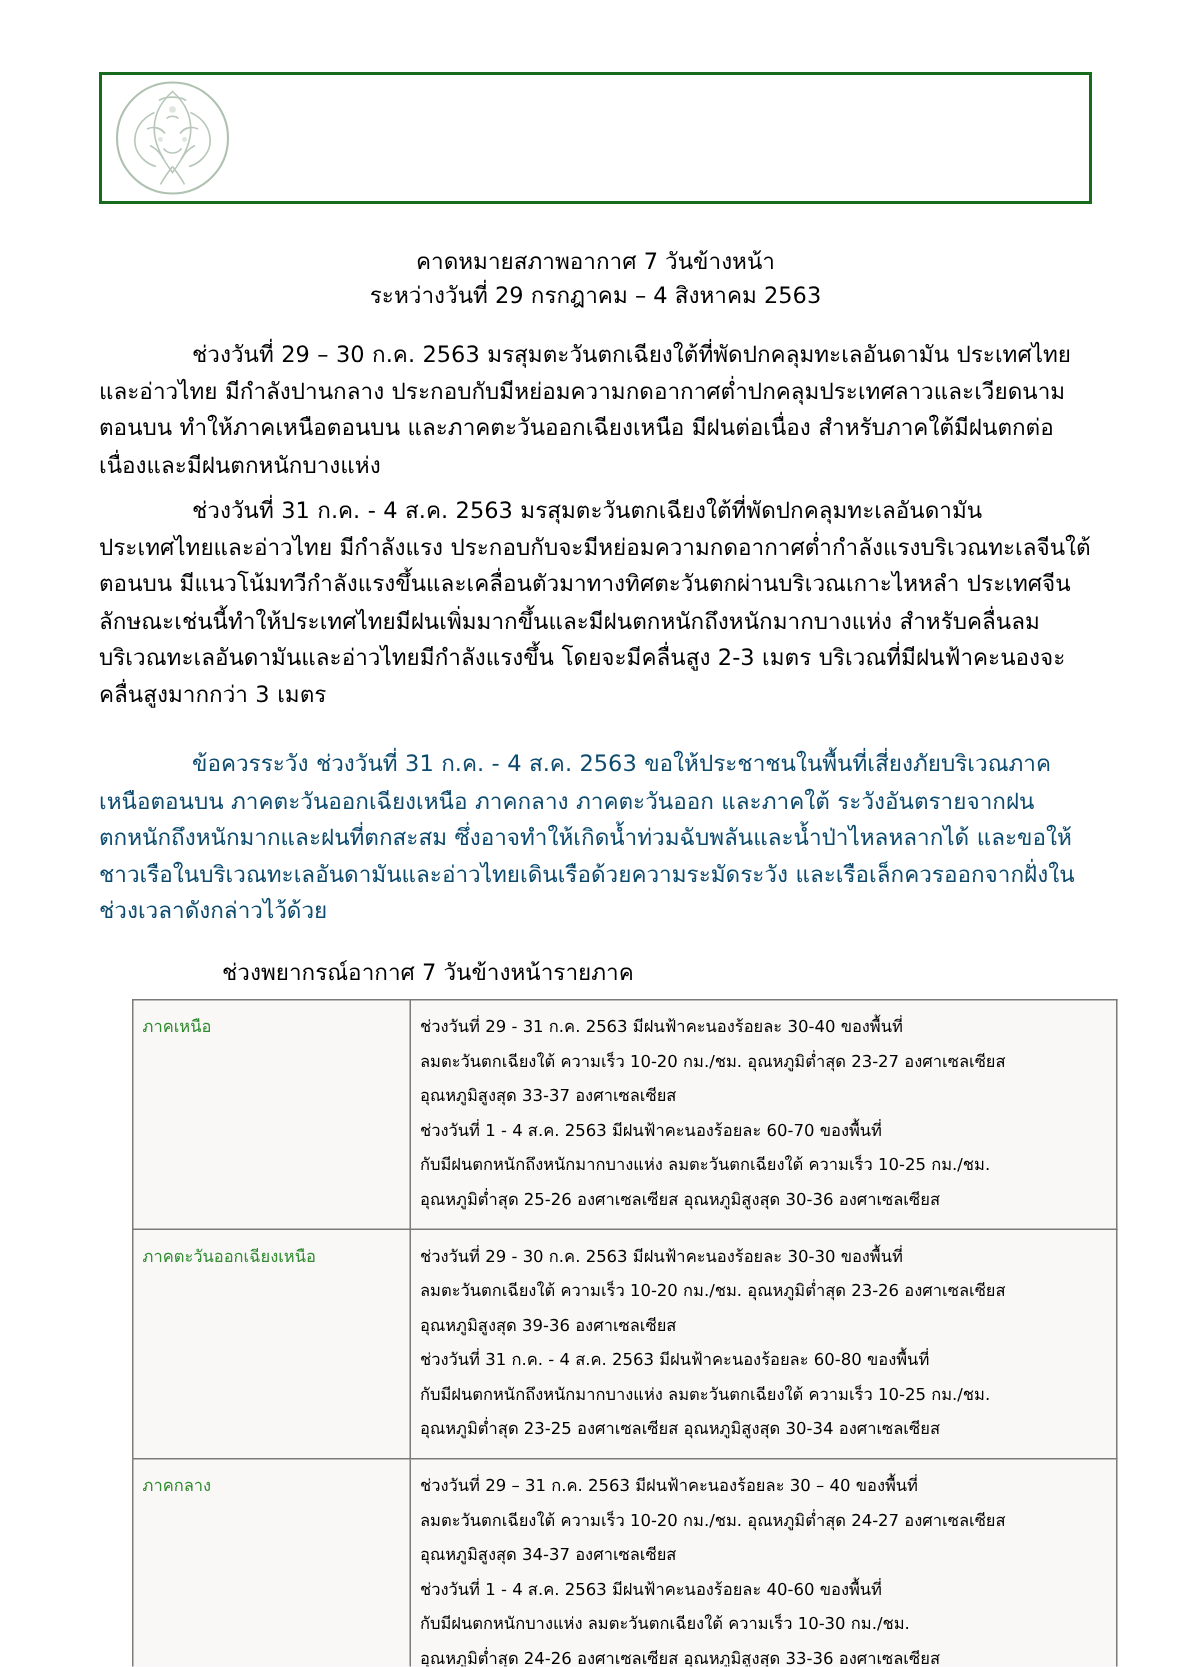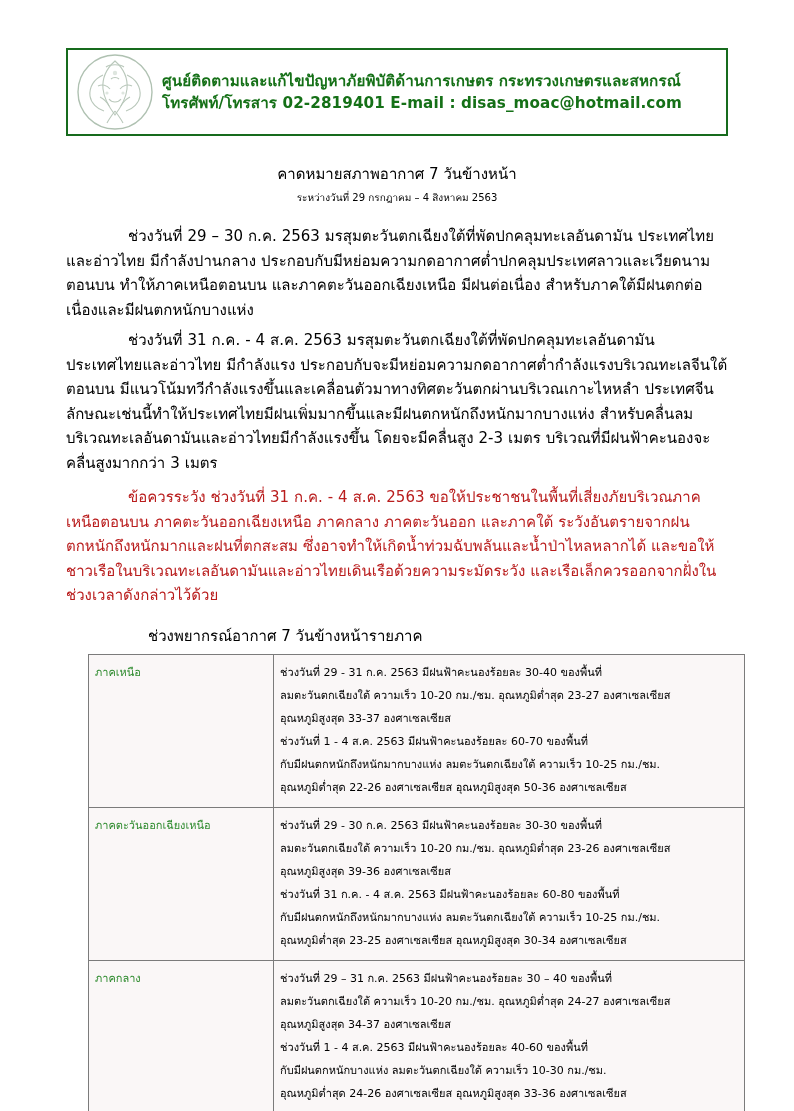--- a/index.html
+++ b/index.html
@@ -75,42 +75,42 @@
     text-align: center;
     font-size: 15px;
     line-height: 23px;
   }
   .doc-subtitle {
     position: absolute;
     left: 0;
     top: 186px;
     width: 794px;
     text-align: center;
-    font-size: 10px;
+    font-size: 15px;
     line-height: 23px;
   }
 
   
   .body-area {
     position: absolute;
     left: 66px;
     top: 224px;
     width: 662px;
   }
   p.para {
     margin: 0 0 6px 0;
     font-size: 15px;
     line-height: 24.5px;
     text-indent: 62px;
     text-align: left;
     word-spacing: 0.2px;
   }
   p.para.warning {
-    color: #b91c1c;
-    margin-top: 10px;
+    color: #0c4a6e;
+    margin-top: 22px;
     margin-bottom: 8px;
   }
 
   .section-heading {
     margin: 16px 0 6px 0;
     font-size: 15px;
     line-height: 24px;
     text-indent: 82px;
   }
   .section-heading span.u {
@@ -172,24 +172,20 @@
           <path d="M24 44 C28 46 31 49 33 53"></path>
           <path d="M54 44 C50 46 47 49 45 53"></path>
         </g>
         <g fill="#87a38b" opacity="0.5">
           <circle cx="39" cy="20" r="2.2"></circle>
           <circle cx="31" cy="40" r="1.6"></circle>
           <circle cx="47" cy="40" r="1.6"></circle>
         </g>
       </svg>
     </div>
-    <div class="header-text">
-      <div class="header-line1">ศูนย์ติดตามและแก้ไขปัญหาภัยพิบัติด้านการเกษตร  กระทรวงเกษตรและสหกรณ์</div>
-      <div class="header-line2">โทรศัพท์/โทรสาร 02-2819401  E-mail : disas_moac@hotmail.com</div>
-    </div>
   </div>
 
   <div class="doc-title">คาดหมายสภาพอากาศ 7 วันข้างหน้า</div>
   <div class="doc-subtitle">ระหว่างวันที่ 29 กรกฎาคม – 4 สิงหาคม 2563</div>
 
   <div class="body-area">
 
     <p class="para">ช่วงวันที่ 29 – 30 ก.ค. 2563 มรสุมตะวันตกเฉียงใต้ที่พัดปกคลุมทะเลอันดามัน ประเทศไทยและอ่าวไทย มีกำลังปานกลาง ประกอบกับมีหย่อมความกดอากาศต่ำปกคลุมประเทศลาวและเวียดนามตอนบน ทำให้ภาคเหนือตอนบน และภาคตะวันออกเฉียงเหนือ มีฝนต่อเนื่อง สำหรับภาคใต้มีฝนตกต่อเนื่องและมีฝนตกหนักบางแห่ง</p>
 
     <p class="para">ช่วงวันที่ 31 ก.ค. - 4 ส.ค. 2563 มรสุมตะวันตกเฉียงใต้ที่พัดปกคลุมทะเลอันดามัน ประเทศไทยและอ่าวไทย มีกำลังแรง ประกอบกับจะมีหย่อมความกดอากาศต่ำกำลังแรงบริเวณทะเลจีนใต้ตอนบน มีแนวโน้มทวีกำลังแรงขึ้นและเคลื่อนตัวมาทางทิศตะวันตกผ่านบริเวณเกาะไหหลำ ประเทศจีน ลักษณะเช่นนี้ทำให้ประเทศไทยมีฝนเพิ่มมากขึ้นและมีฝนตกหนักถึงหนักมากบางแห่ง สำหรับคลื่นลมบริเวณทะเลอันดามันและอ่าวไทยมีกำลังแรงขึ้น โดยจะมีคลื่นสูง 2-3 เมตร บริเวณที่มีฝนฟ้าคะนองจะคลื่นสูงมากกว่า 3 เมตร</p>
@@ -203,21 +199,21 @@
     <table class="forecast">
       <tbody>
         <tr>
           <td class="region">ภาคเหนือ</td>
           <td class="detail">
             <span class="line">ช่วงวันที่ 29 - 31 ก.ค. 2563 มีฝนฟ้าคะนองร้อยละ 30-40 ของพื้นที่</span>
             <span class="line">ลมตะวันตกเฉียงใต้ ความเร็ว 10-20 กม./ชม. อุณหภูมิต่ำสุด 23-27 องศาเซลเซียส</span>
             <span class="line">อุณหภูมิสูงสุด 33-37 องศาเซลเซียส</span>
             <span class="line">ช่วงวันที่ 1 - 4 ส.ค. 2563 มีฝนฟ้าคะนองร้อยละ 60-70 ของพื้นที่</span>
             <span class="line">กับมีฝนตกหนักถึงหนักมากบางแห่ง ลมตะวันตกเฉียงใต้ ความเร็ว 10-25 กม./ชม.</span>
-            <span class="line">อุณหภูมิต่ำสุด 22-26 องศาเซลเซียส อุณหภูมิสูงสุด 50-36 องศาเซลเซียส</span>
+            <span class="line">อุณหภูมิต่ำสุด 25-26 องศาเซลเซียส อุณหภูมิสูงสุด 30-36 องศาเซลเซียส</span>
           </td>
         </tr>
         <tr>
           <td class="region">ภาคตะวันออกเฉียงเหนือ</td>
           <td class="detail">
             <span class="line">ช่วงวันที่ 29 - 30 ก.ค. 2563 มีฝนฟ้าคะนองร้อยละ  30-30 ของพื้นที่</span>
             <span class="line">ลมตะวันตกเฉียงใต้ ความเร็ว 10-20 กม./ชม. อุณหภูมิต่ำสุด 23-26 องศาเซลเซียส</span>
             <span class="line">อุณหภูมิสูงสุด 39-36 องศาเซลเซียส</span>
             <span class="line">ช่วงวันที่ 31 ก.ค. - 4 ส.ค. 2563 มีฝนฟ้าคะนองร้อยละ  60-80 ของพื้นที่</span>
             <span class="line">กับมีฝนตกหนักถึงหนักมากบางแห่ง ลมตะวันตกเฉียงใต้ ความเร็ว 10-25 กม./ชม.</span>

